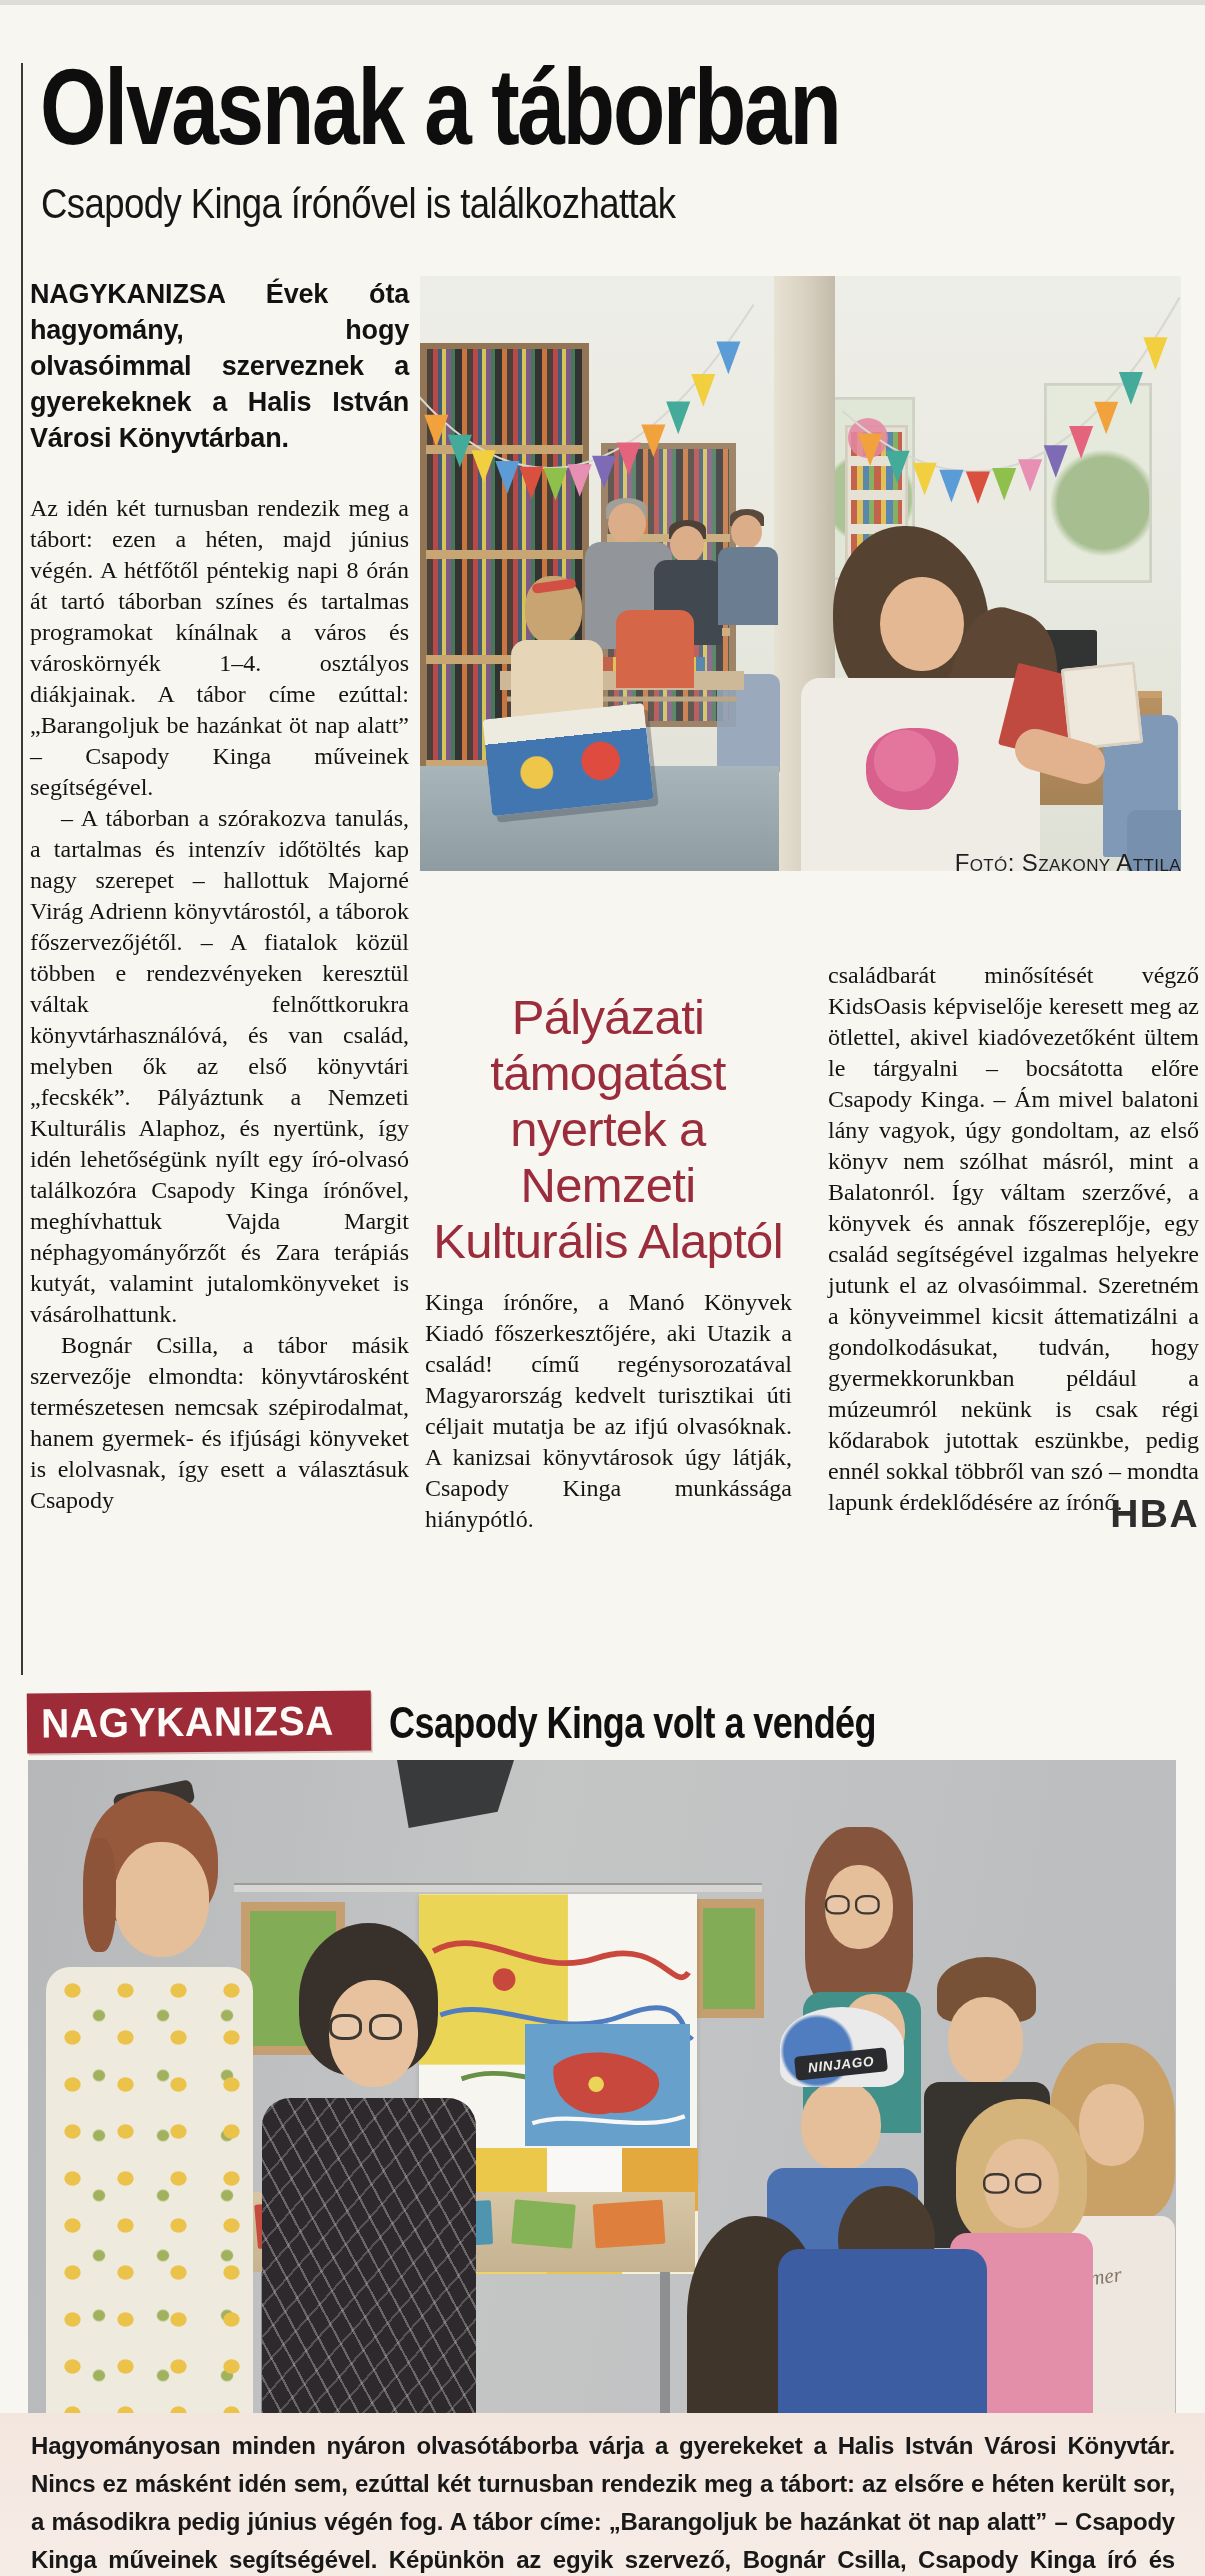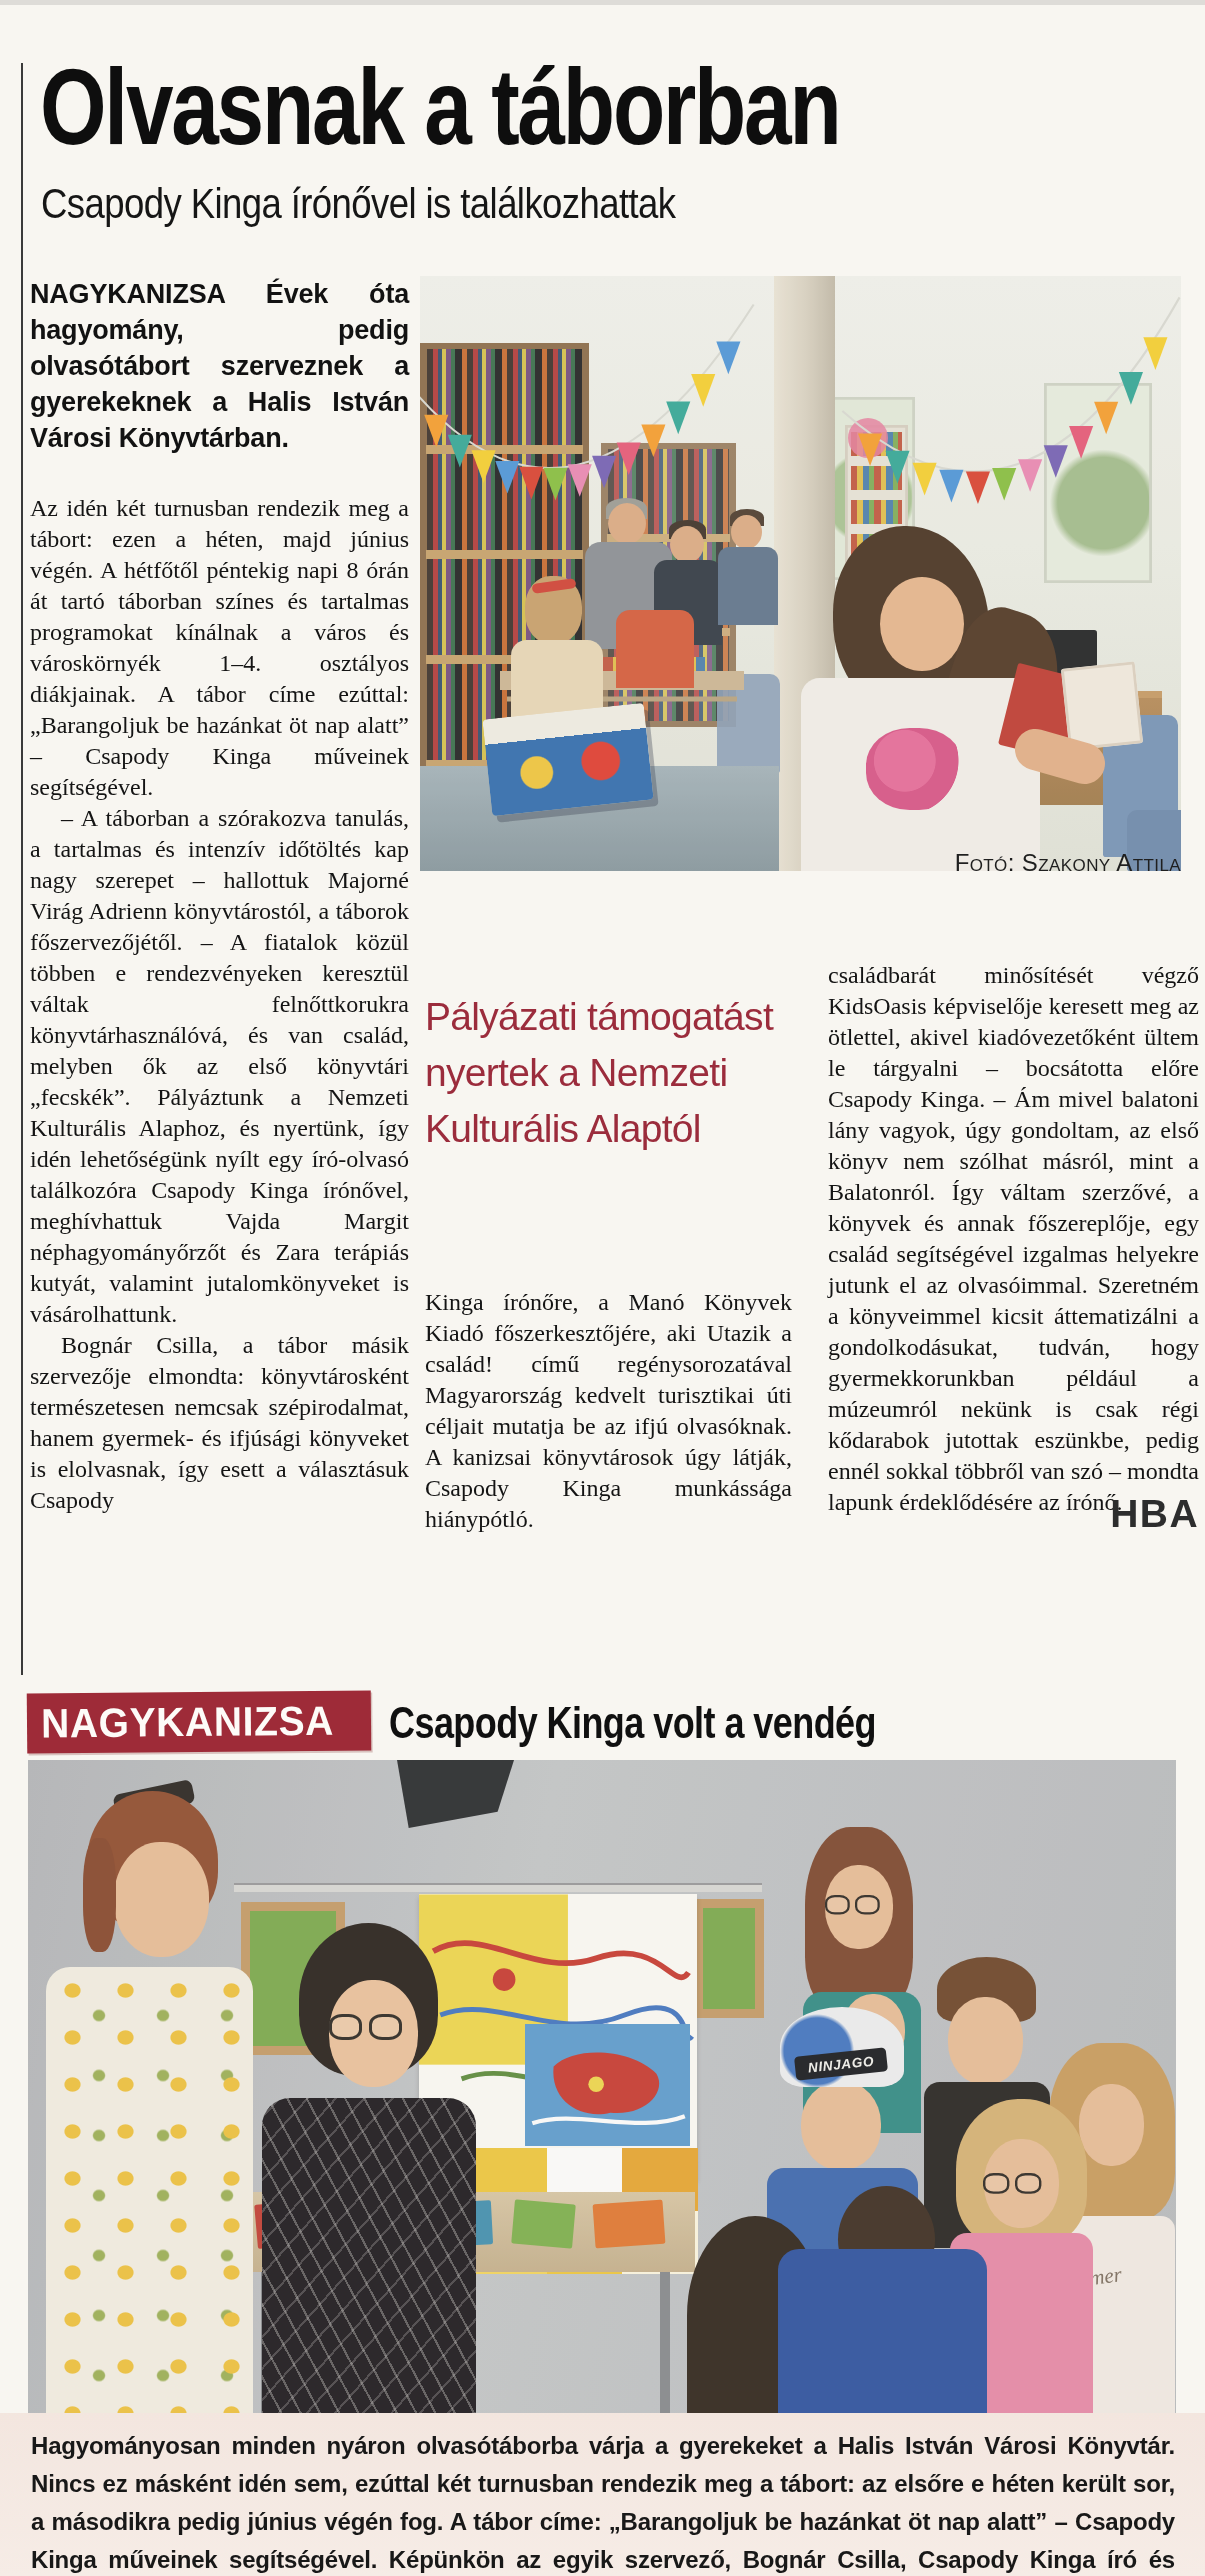--- a/index.html
+++ b/index.html
@@ -26,22 +26,22 @@
   .col1{left:30px;top:276px;width:379px;}
   .col2{left:425px;top:1287px;width:367px;}
   .col3{left:808px;top:960px;width:371px;padding-bottom:7px;margin-left:20px;}
   .lede{font-family:"Liberation Sans",sans-serif;font-weight:700;font-size:27px;line-height:36px;
         letter-spacing:-0.2px;margin-bottom:37px !important;color:#121212;}
   .indent{text-indent:31px;}
   .byline-hba{position:absolute;right:0;bottom:-4.3px;font-family:"Liberation Sans",sans-serif;
         font-weight:700;font-size:39px;letter-spacing:1.4px;color:#2d2d2d;}
 
   
-  .pullquote{position:absolute;left:425px;top:989px;width:366px;text-align:left;
-    font-family:"Liberation Sans",sans-serif;font-weight:400;font-size:39px;line-height:56px;
+  .pullquote{position:absolute;left:425px;top:989px;width:366px;text-align:center;
+    font-family:"Liberation Sans",sans-serif;font-weight:400;font-size:49px;line-height:56px;
     letter-spacing:-0.7px;color:var(--accent);}
 
   
   .caption1{position:absolute;left:420px;top:879px;width:761px;
     font-family:"Liberation Sans",sans-serif;font-weight:700;font-size:23.4px;line-height:32px;
     letter-spacing:-0.2px;color:#141414;}
   .credit{font-family:"Liberation Sans",sans-serif;font-weight:400;font-variant:small-caps;
     font-size:24px;letter-spacing:0.4px;color:#1f1f1f;}
   .caption1 .credit{position:absolute;right:0;bottom:0;margin-top:40px;}
 
@@ -216,21 +216,21 @@
 <body>
 
 <div class="page">
   <div class="scan-top"></div>
   <div class="rule-left"></div>
 
   <h1 class="headline">Olvasnak a táborban</h1>
   <h2 class="subheadline">Csapody Kinga írónővel is találkozhattak</h2>
 
   <div class="col col1">
-    <p class="lede"><span>NAGYKANIZSA</span> <span>Évek óta hagyomány, pedig olvasótábort szerveznek a gyerekeknek a Halis István Városi Könyvtárban.</span></p>
+    <p class="lede"><span>NAGYKANIZSA</span> <span>Évek óta hagyomány, hogy olvasóimmal szerveznek a gyerekeknek a Halis István Városi Könyvtárban.</span></p>
     <p>Az idén két turnusban rendezik meg a tábort: ezen a héten, majd június végén. A hétfőtől péntekig napi 8 órán át tartó táborban színes és tartalmas programokat kínálnak a város és városkörnyék 1–4. osztályos diákjainak. A tábor címe ezúttal: „Barangoljuk be hazánkat öt nap alatt” – Csapody Kinga műveinek segítségével.</p>
     <p class="indent">– A táborban a szórakozva tanulás, a tartalmas és intenzív időtöltés kap nagy szerepet – hallottuk Majorné Virág Adrienn könyvtárostól, a táborok főszervezőjétől. – A fiatalok közül többen e rendezvényeken keresztül váltak felnőttkorukra könyvtárhasználóvá, és van család, melyben ők az első könyvtári „fecskék”. Pályáztunk a Nemzeti Kulturális Alaphoz, és nyertünk, így idén lehetőségünk nyílt egy író-olvasó találkozóra Csapody Kinga írónővel, meghívhattuk Vajda Margit néphagyományőrzőt és Zara terápiás kutyát, valamint jutalomkönyveket is vásárolhattunk.</p>
     <p class="indent">Bognár Csilla, a tábor másik szervezője elmondta: könyvtárosként természetesen nemcsak szépirodalmat, hanem gyermek- és ifjúsági könyveket is elolvasnak, így esett a választásuk Csapody</p>
   </div>
 
   <figure class="photo photo1">
     <div class="abs p1-shelf1 shelf">
       <div class="row"></div>
         <div class="bar"></div>
       <div class="row"></div>

